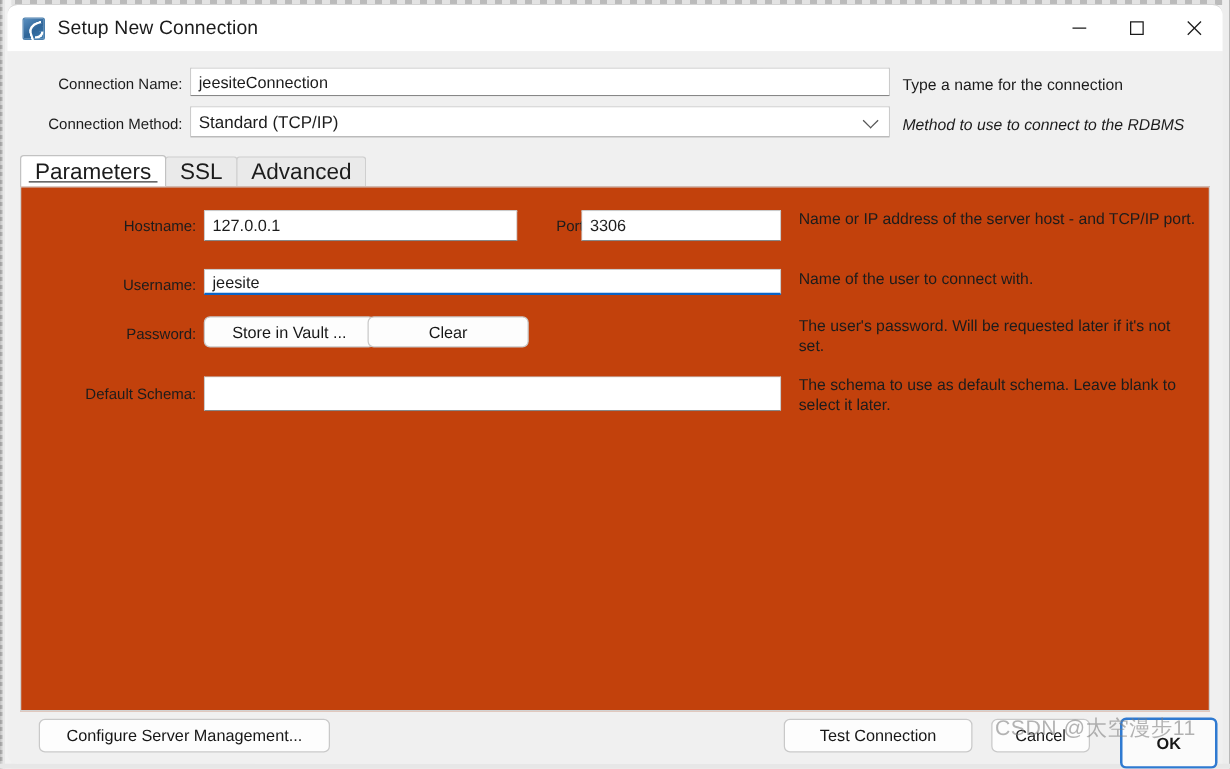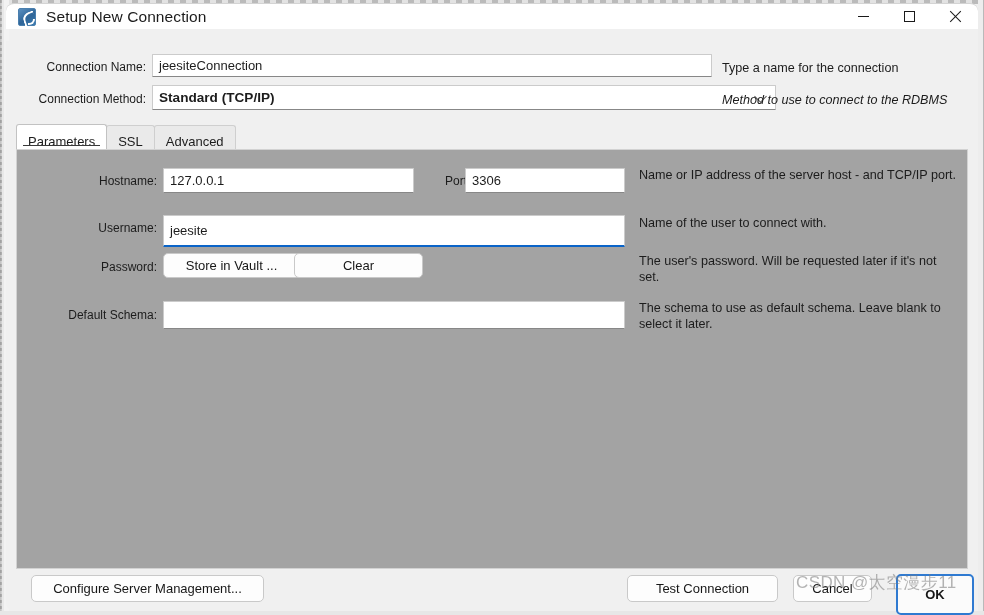--- a/index.html
+++ b/index.html
@@ -39,21 +39,21 @@
   }
   .top-dots {
     position: absolute; left: 0; top: 0; width: 984px; height: 4px;
     background: repeating-linear-gradient(to right,#8f8f8f 0px,#8f8f8f 6px,#d8d8d8 6px,#d8d8d8 12px);
     opacity: .55;
   }
 
   
   #titlebar {
     position: absolute; left: 6px; top: 3px;
-    width: 972px; height: 26px;
+    width: 972px; height: 38px;
     background: #ffffff;
     border-top-left-radius: 8px;
     border-top-right-radius: 8px;
     border-top: 1px solid #d4d4d4;
     display: flex; align-items: center;
   }
   .app-icon {
     margin-left: 12px;
     width: 18px; height: 18px;
     background: linear-gradient(145deg,#5a8fc0 0%,#2f6598 55%,#3b7bb0 100%);
@@ -186,23 +186,23 @@
 
   
   #tabstrip {
     position: absolute; left: 10px; top: 84px;
     width: 952px; height: 24px;
     display: flex; align-items: flex-end;
   }
   .tab {
     height: 24px;
     padding: 0 11px;
-    font-size: 13px;
-    color: #1c1c1c;
-    display: flex; align-items: flex-end;
+    font-size: 18px;
+    color: #1c1c1c;
+    display: flex; align-items: center;
     background: #eaeaea;
     border: 1px solid #cfcfcf;
     border-bottom: none;
     border-top-left-radius: 3px;
     border-top-right-radius: 3px;
     margin-right: -1px;
     position: relative;
   }
   .tab.active {
     background: #ffffff;
@@ -211,21 +211,21 @@
     height: 25px;
   }
   .tab.active .tab-underline {
     position: absolute; left: 6px; right: 6px; bottom: 3px;
     height: 1px; background: #3a3a3a;
   }
 
   #tabpanel {
     position: absolute; left: 10px; top: 108px;
     width: 952px; height: 420px;
-    background: #a3a3a3;
+    background: #c2410c;
     border: 1px solid #d2d2d2;
   }
 
   #footer-sep {
     position: absolute; left: 10px; top: 529px;
     width: 952px; height: 0;
   }
 
   
   #watermark {
@@ -266,21 +266,21 @@
     </div>
   </div>
 
   <div id="body">
 
     <div class="lbl" style="left:0px; top:19px; width:140px;">Connection Name:</div>
     <div class="tfield" style="left:146px; top:13px; width:560px; height:23px;">jeesiteConnection</div>
     <div class="help" style="left:716px; top:19px; width:252px;">Type a name for the connection</div>
 
     <div class="lbl" style="left:0px; top:51px; width:140px;">Connection Method:</div>
-    <div class="combo" style="left:146px; top:44px; width:624px; height:25px;font-weight:bold;">
+    <div class="combo" style="left:146px; top:44px; width:560px; height:25px;">
       <span>Standard (TCP/IP)</span>
       <span class="chev"></span>
     </div>
     <div class="help" style="left:716px; top:51px; width:252px;font-style:italic;">Method to use to connect to the RDBMS</div>
 
     <div id="tabstrip">
       <div class="tab active">
         <span>Parameters</span>
         <span class="tab-underline"></span>
       </div>
@@ -296,21 +296,21 @@
 
       <div class="lbl" style="left:0px; top:24px; width:140px;">Hostname:</div>
       <div class="tfield" style="left:146px; top:18px; width:251px; height:25px;">127.0.0.1</div>
 
       <div class="lbl" style="left:398px; top:24px; width:46px; text-align:left;padding-left:30px;">Port:</div>
       <div class="tfield" style="left:448px; top:18px; width:160px; height:25px;">3306</div>
 
       <div class="help" style="left:622px; top:17px; width:318px;">Name or IP address of the server host - and TCP/IP port.</div>
 
       <div class="lbl" style="left:0px; top:71px; width:140px;">Username:</div>
-      <div class="tfield focused" style="left:146px; top:65px; width:462px; height:32px;">jeesite</div>
+      <div class="tfield focused" style="left:146px; top:65px; width:462px; height:21px;">jeesite</div>
       <div class="help" style="left:622px; top:65px; width:318px;">Name of the user to connect with.</div>
 
       <div class="lbl" style="left:0px; top:110px; width:140px;">Password:</div>
       <div class="btn" style="left:146px; top:103px; width:137px; height:25px;">Store in Vault ...</div>
       <div class="btn" style="left:277px; top:103px; width:129px; height:25px;">Clear</div>
       <div class="help" style="left:622px; top:103px; width:318px;">The user's password. Will be requested later if it's not set.</div>
 
       <div class="lbl" style="left:0px; top:158px; width:140px;">Default Schema:</div>
       <div class="tfield" style="left:146px; top:151px; width:462px; height:28px;"></div>
       <div class="help" style="left:622px; top:150px; width:318px;">The schema to use as default schema. Leave blank to select it later.</div>

